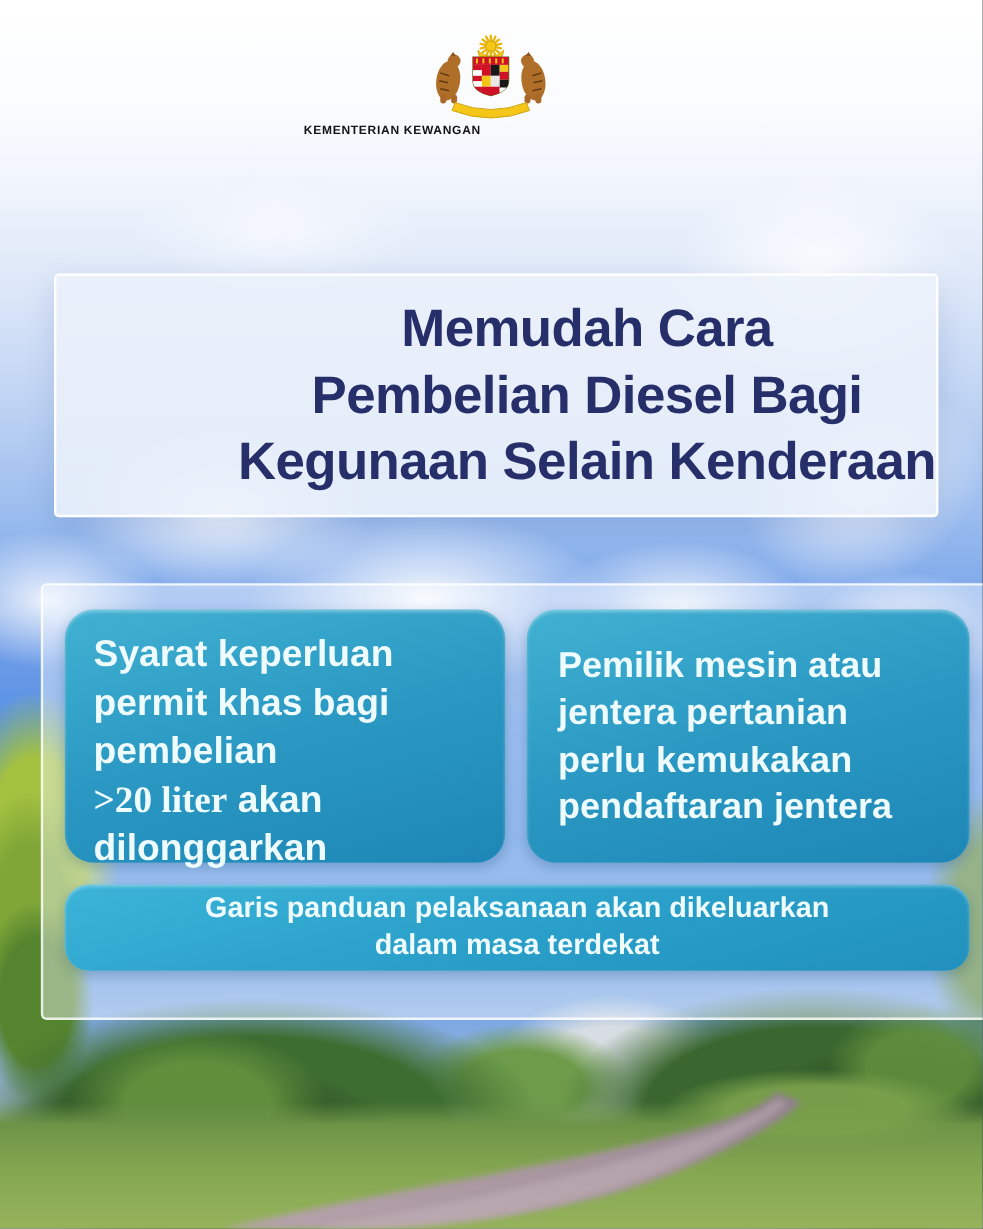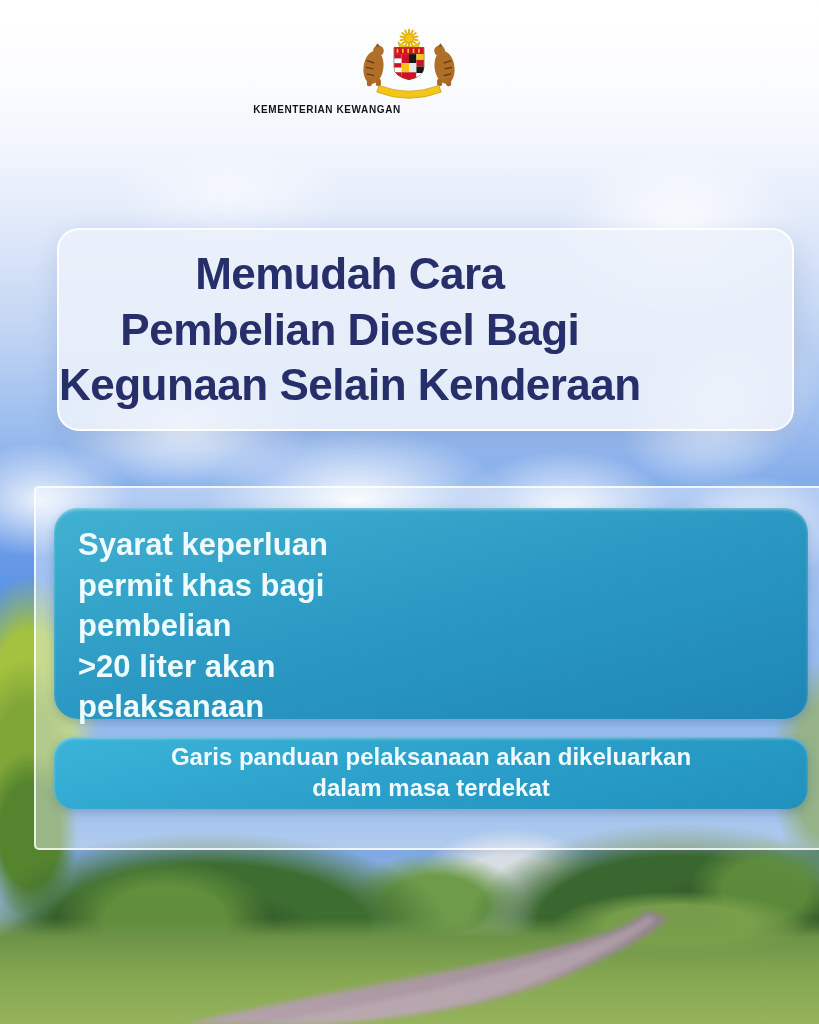--- a/index.html
+++ b/index.html
@@ -46,23 +46,23 @@
   .crest{position:absolute;left:351px;top:26px;z-index:5;}
   .ministry-name{
     position:absolute;left:0;top:104px;width:654px;text-align:center;z-index:5;
     font-size:10px;font-weight:800;letter-spacing:.6px;color:#141414;
   }
   
   .title-card{
     position:absolute;left:45px;top:228px;width:733px;height:199px;z-index:5;
     background:rgba(236,241,251,.88);
     border:2px solid rgba(255,255,255,.95);
-    border-radius:22px;
+    border-radius:4px;
     box-shadow:0 8px 24px rgba(60,90,160,.18);
-    display:flex;align-items:center;justify-content:flex-start;margin-left:12px;
+    display:flex;align-items:center;justify-content:flex-end;
   }
   .title-text{
     margin:0;text-align:center;white-space:pre-line;
     font-size:44px;line-height:1.26;font-weight:800;letter-spacing:-.5px;
     color:#272f6b;
   }
   
   .info-panel{
     position:absolute;left:34px;top:486px;width:794px;height:364px;z-index:5;
     background:rgba(250,253,255,.42);
@@ -73,21 +73,21 @@
   .cards-row{display:flex;gap:18px;height:211px;}
   .info-card{
     background:linear-gradient(165deg,#41b1d2 0%,#2b99c3 48%,#1d86b6 100%);
     border-radius:24px;
     box-shadow:inset 0 2px 3px rgba(255,255,255,.35),0 4px 10px rgba(20,70,110,.25);
     color:#eefcff;
   }
   .info-card--left{flex:1;box-sizing:border-box;padding:17px 10px 0 24px;}
   .info-card--right{flex:1;box-sizing:border-box;display:flex;align-items:center;padding:0 10px 0 26px;}
   .card-text{margin:0;white-space:pre-line;font-size:31px;line-height:1.31;font-weight:600;}
-  .card-text .bold{font-weight:800;}
+  .card-text .bold{font-weight:800;font-family:Liberation Serif, serif;}
   .info-card--right .card-text{font-size:30px;}
   .info-card--wide{
     margin-top:18px;height:72px;border-radius:20px;
     background:linear-gradient(165deg,#3cb4d8 0%,#2aa0ca 50%,#2190bd 100%);
     display:flex;align-items:center;justify-content:center;
   }
   .info-card--wide .card-text{font-size:24px;line-height:1.28;text-align:center;}
   
   .footer-text{
     position:absolute;left:0;top:976px;width:819px;z-index:6;text-align:center;
@@ -222,21 +222,27 @@
 Kegunaan Selain Kenderaan</h1>
   </div>
 
   <div class="info-panel">
     <div class="cards-row">
       <div class="info-card info-card--left">
         <p class="card-text"><span>Syarat keperluan
 permit khas bagi
 pembelian
 </span><span class="bold">&gt;20 liter</span><span> akan
-pelaksanaan</span></p>
+dilonggarkan</span></p>
+      </div>
+      <div class="info-card info-card--right">
+        <p class="card-text">Pemilik mesin atau
+jentera pertanian
+perlu kemukakan
+pendaftaran jentera</p>
       </div>
     </div>
     <div class="info-card info-card--wide">
       <p class="card-text">Garis panduan pelaksanaan akan dikeluarkan
 dalam masa terdekat</p>
     </div>
   </div>
 
 
 </div>

